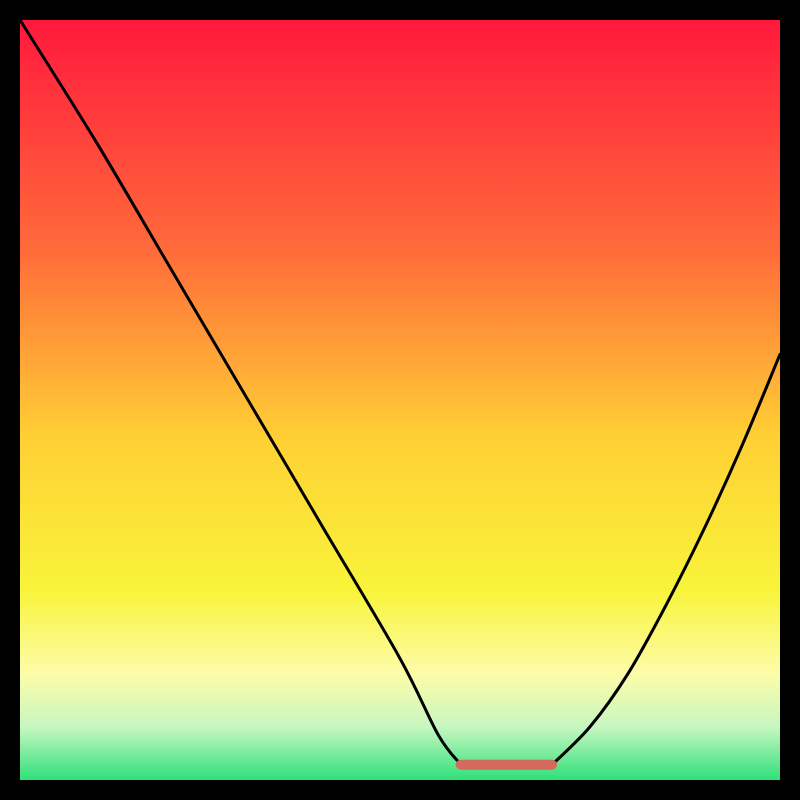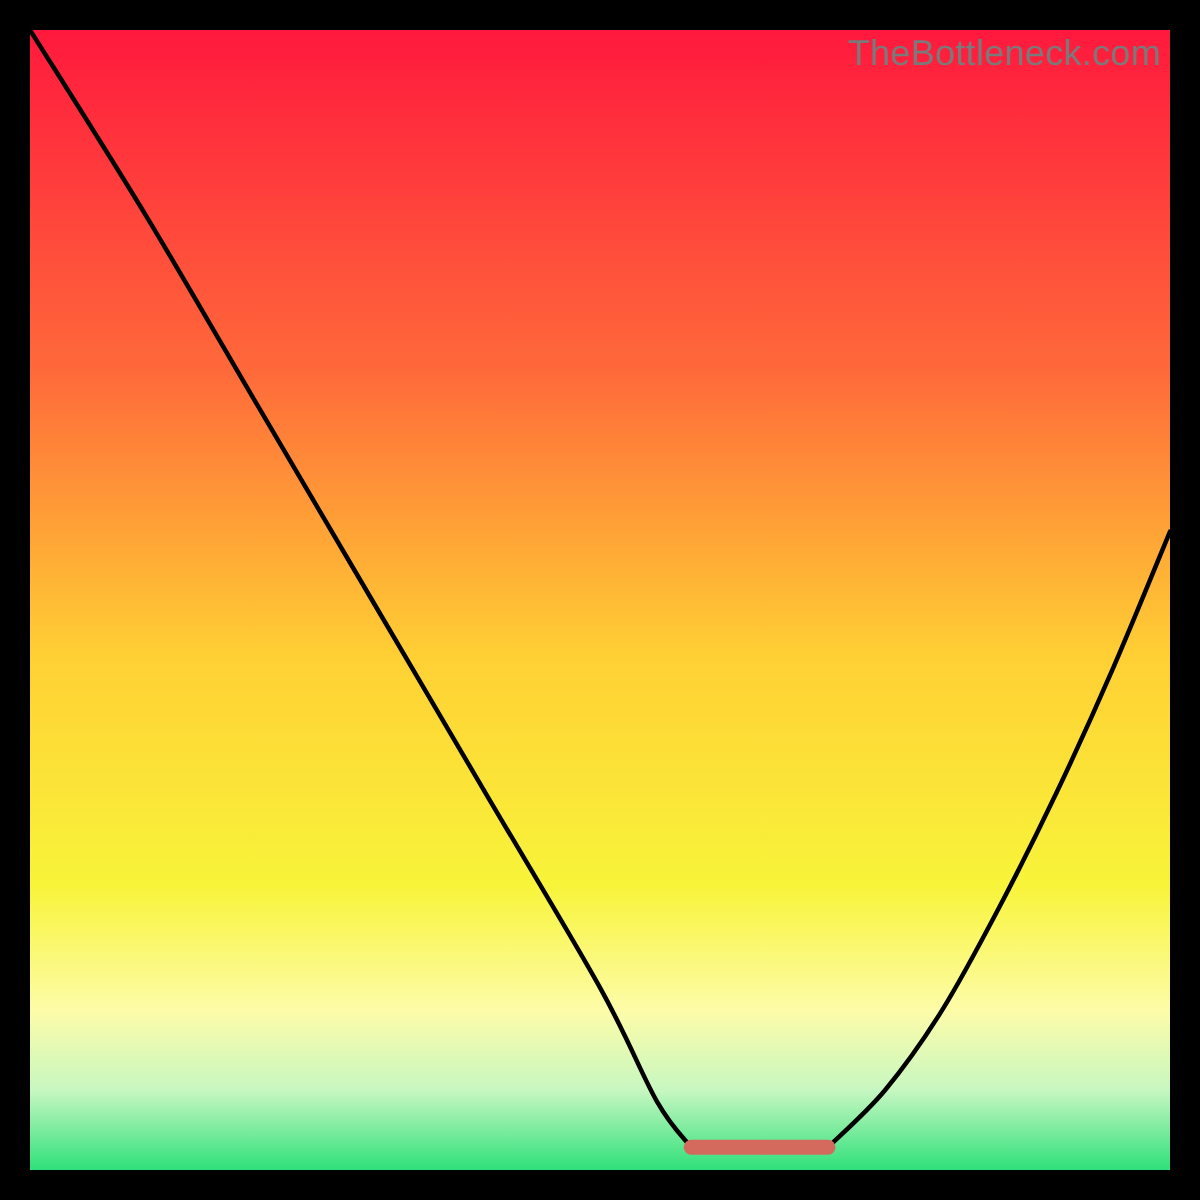--- a/index.html
+++ b/index.html
@@ -50,14 +50,13 @@
       </linearGradient>
     </defs>
 
     <rect x="0" y="0" width="760" height="760" fill="url(#bg)"></rect>
 
     <path id="curve-left" fill="none" stroke="#000" stroke-width="3" stroke-linecap="round" d="M 0 0 C 12.666666666666666 20.26666666666667, 50.66666666666667 79.80000000000004, 76 121.60000000000002 C 101.33333333333333 163.4, 126.66666666666667 207.7333333333333, 152 250.79999999999995 C 177.33333333333334 293.8666666666666, 202.66666666666666 336.93333333333334, 228 380 C 253.33333333333334 423.06666666666666, 278.6666666666667 466.1333333333333, 304 509.2 C 329.3333333333333 552.2666666666667, 361 604.1999999999999, 380 638.4 C 399 672.6, 407.86666666666673 696.6666666666666, 418.00000000000006 714.4 C 428.1333333333334 732.1333333333333, 437 739.7333333333333, 440.79999999999995 744.8"></path>
     <path id="curve-right" fill="none" stroke="#000" stroke-width="3" stroke-linecap="round" d="M 532 744.8 C 538.3333333333334 738.4666666666666, 557.3333333333334 722, 570 706.8 C 582.6666666666666 691.5999999999999, 595.3333333333334 673.8666666666667, 608 653.6 C 620.6666666666666 633.3333333333334, 633.3333333333334 609.2666666666668, 646 585.2 C 658.6666666666666 561.1333333333333, 671.3333333333334 535.8, 684 509.2 C 696.6666666666666 482.59999999999997, 709.3333333333334 454.73333333333335, 722 425.6 C 734.6666666666666 396.4666666666667, 753.6666666666666 349.59999999999997, 760 334.4"></path>
     <path id="curve-flat" fill="none" stroke="#d46a5e" stroke-width="10" stroke-linecap="round" d="M 440.79999999999995 744.8 L 532 744.8"></path>
   </svg>
 
-  <div class="watermark">TheBottleneck.com</div>
 </div>
 
 </body></html>

